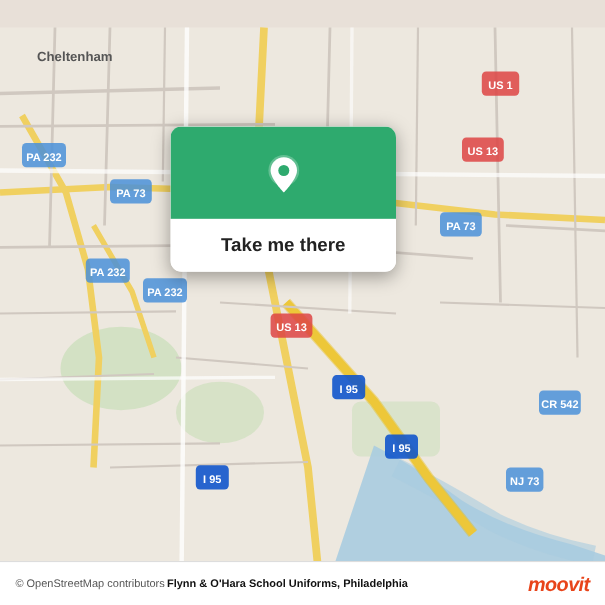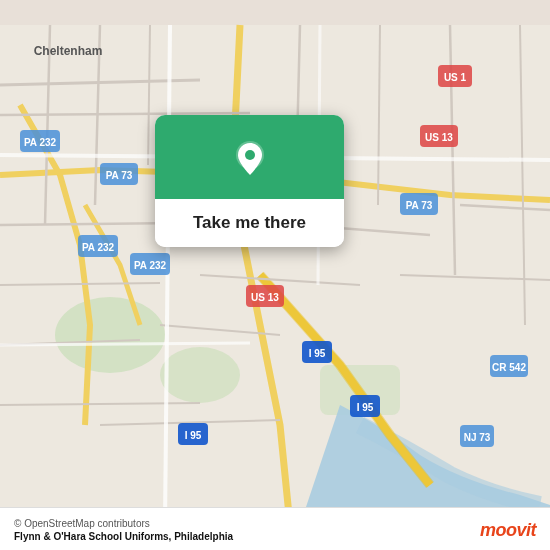--- a/index.html
+++ b/index.html
@@ -25,21 +25,21 @@
       position: absolute;
       top: 0; left: 0;
       width: 100%; height: 100%;
     }
 
     
     #popup-card {
       position: absolute;
       top: 115px;
       left: 155px;
-      width: 189px;
+      width: 205px;
       background: white;
       border-radius: 10px;
       box-shadow: 0 4px 16px rgba(0,0,0,0.35);
       display: flex;
       flex-direction: column;
       align-items: center;
       overflow: hidden;
       z-index: 10;
     }
 
@@ -79,21 +79,21 @@
       padding: 10px 14px 8px 14px;
       display: flex;
       align-items: center;
       justify-content: space-between;
       z-index: 20;
       border-top: 1px solid #ddd;
     }
 
     #bottom-left {
       display: flex;
-      flex-direction: column;
+      flex-direction: row;
       gap: 2px;
     }
 
     #osm-credit {
       font-size: 10px;
       color: #555;
     }
 
     #location-name {
       font-size: 10px;

